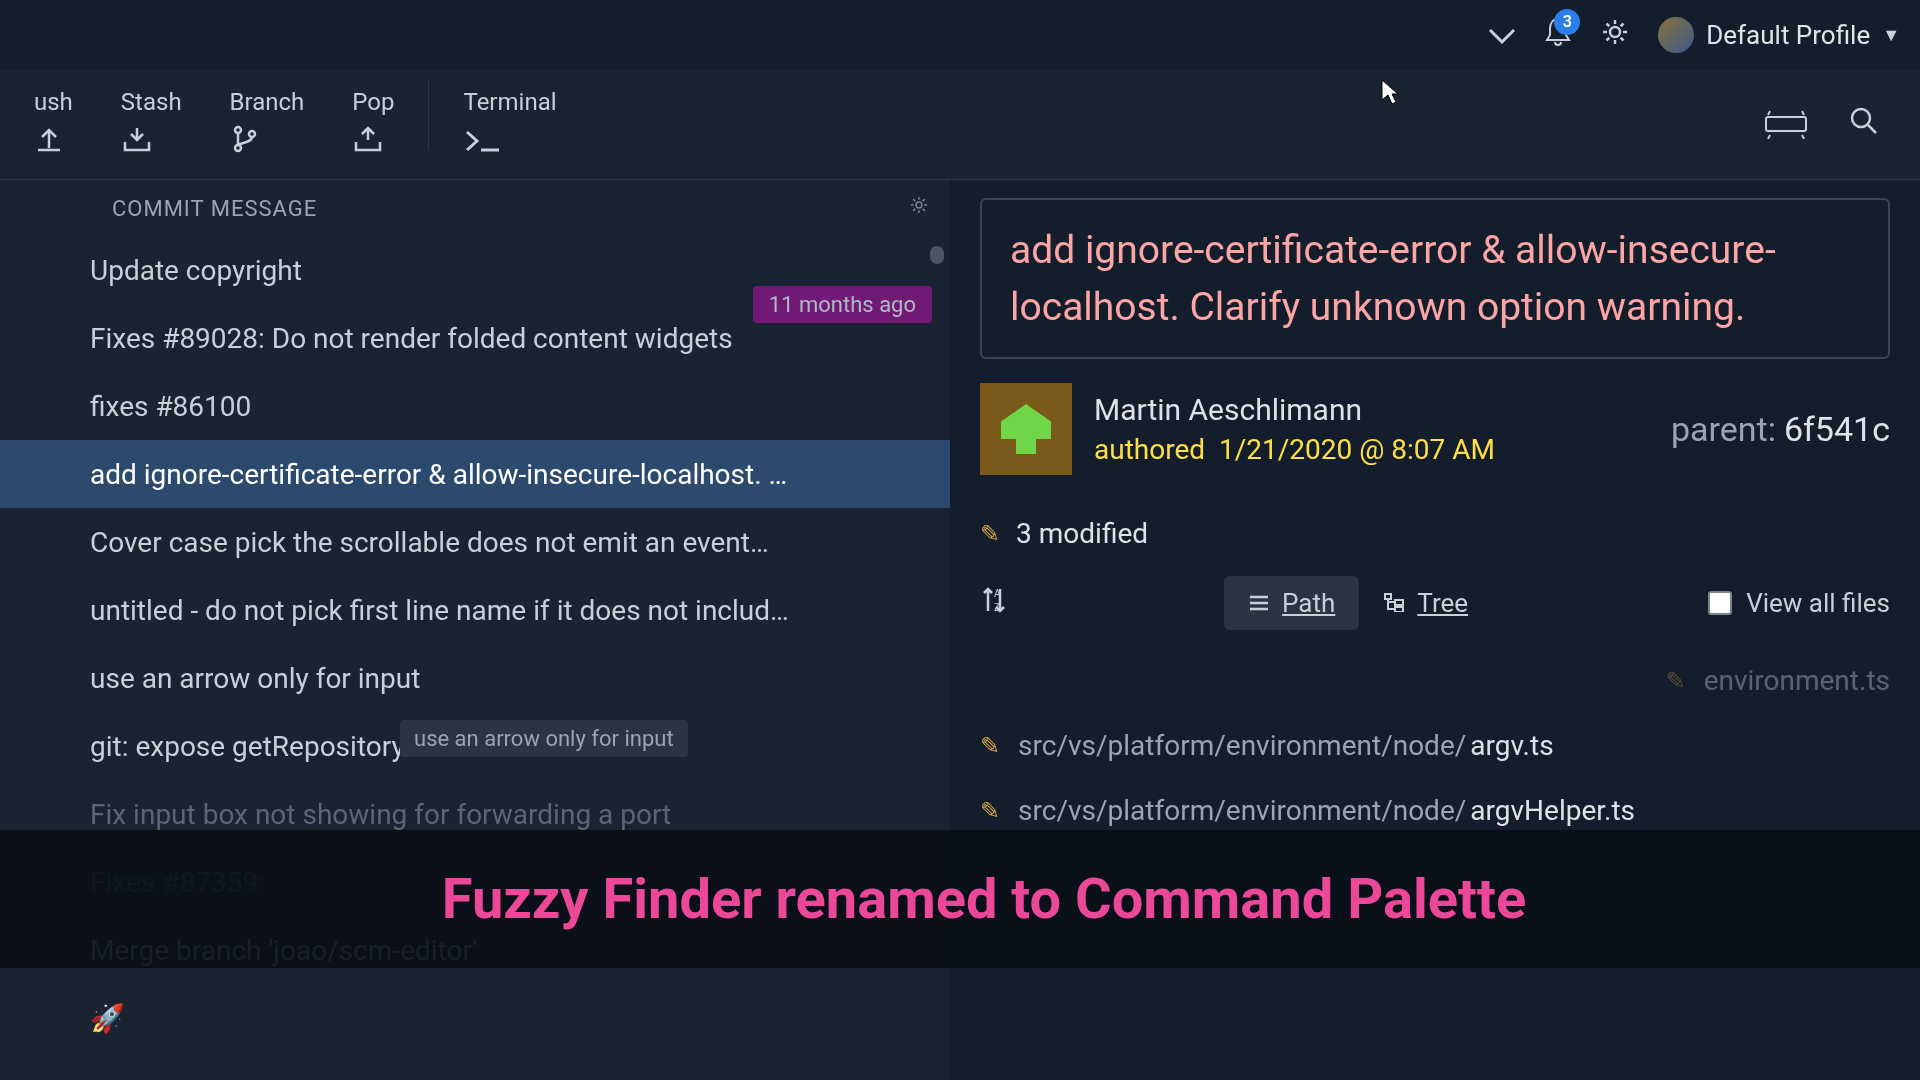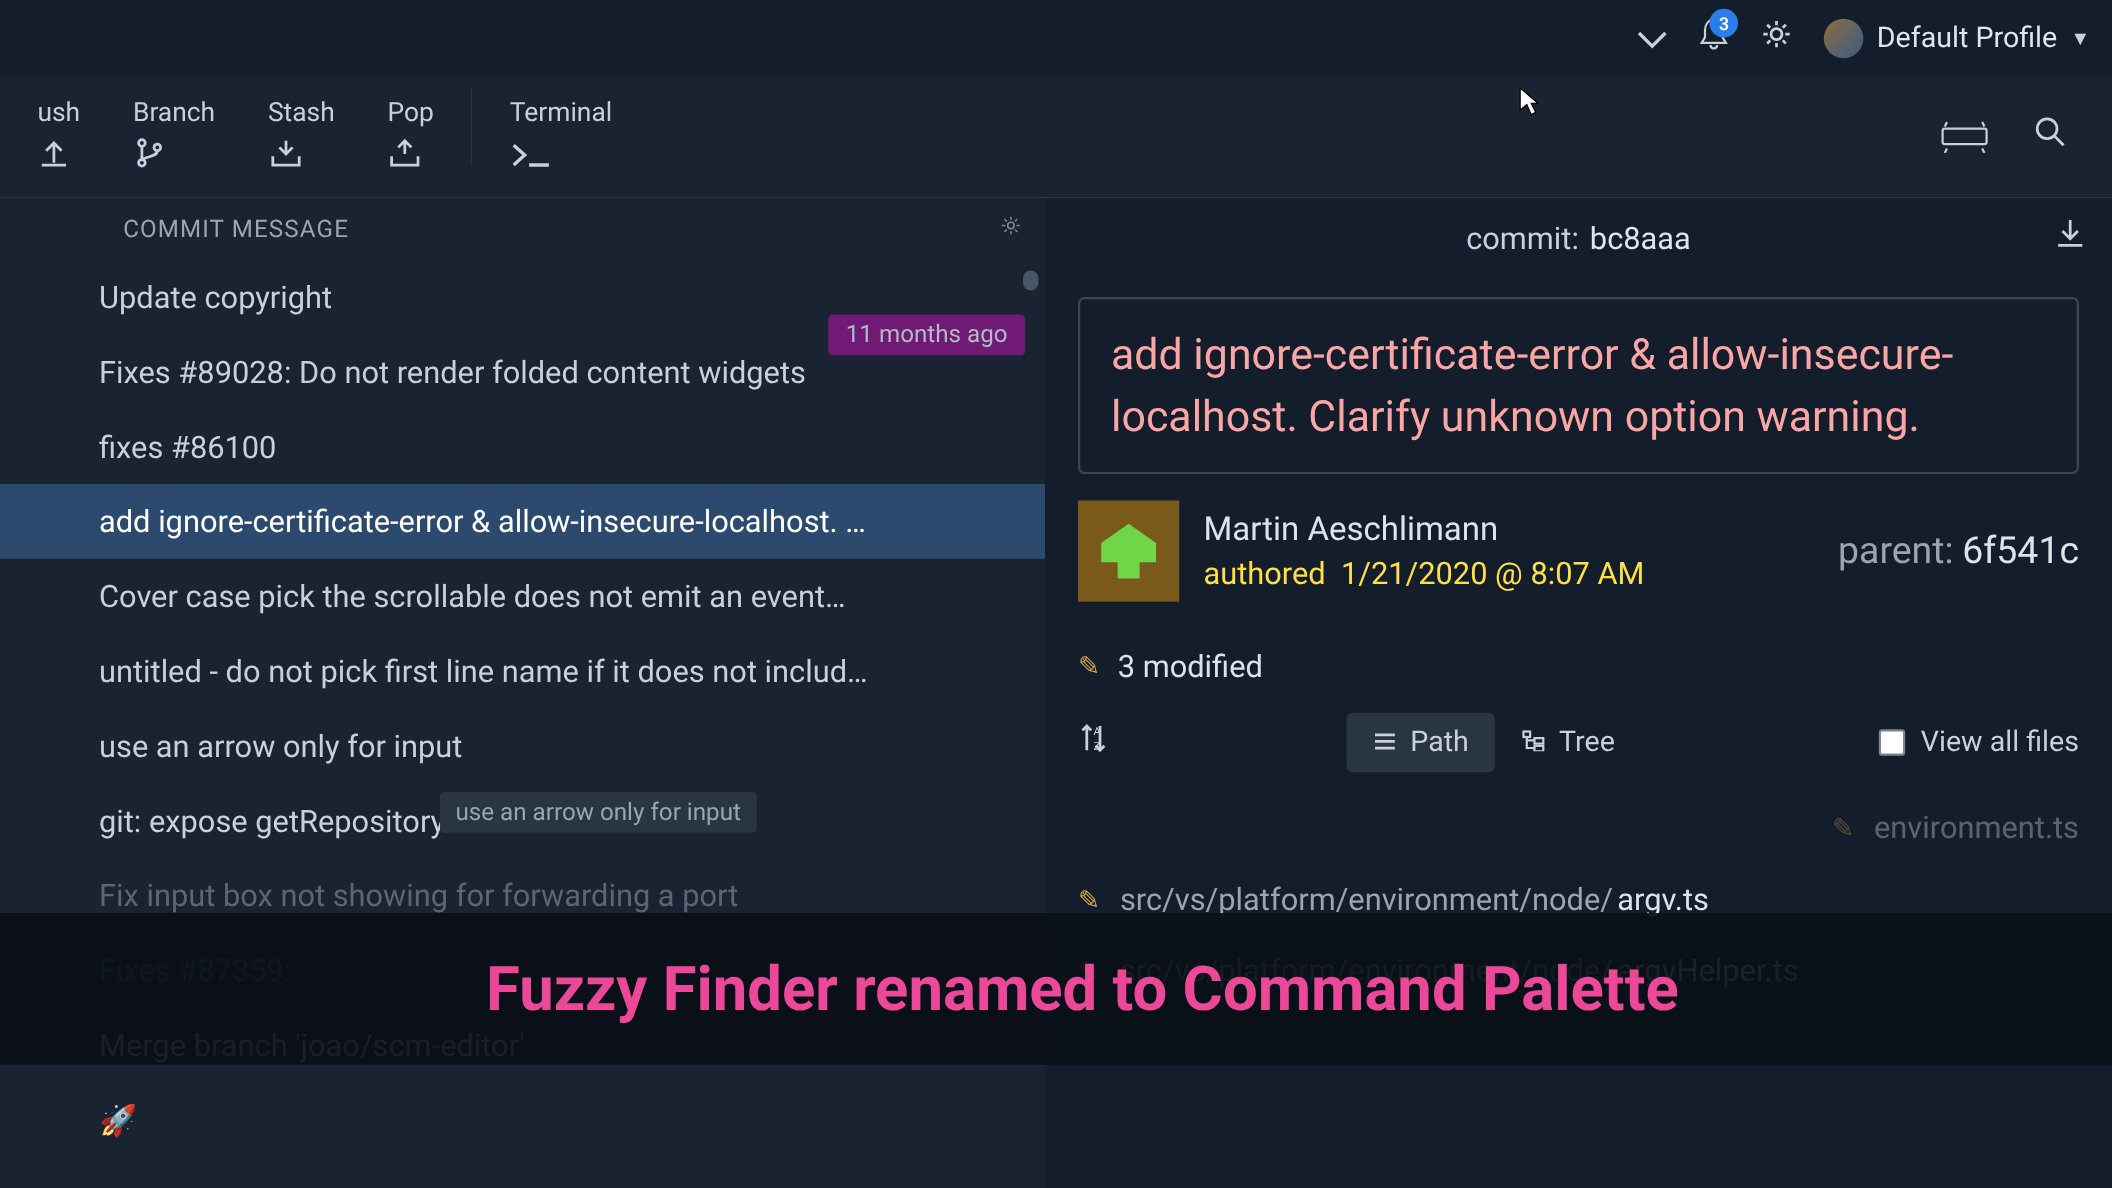--- a/index.html
+++ b/index.html
@@ -144,21 +144,21 @@
 .modified-row {
   display: flex; align-items: center; gap: 16px; padding: 18px 30px;
   font-size: 28px; color: #dde3e9;
 }
 .pencil { color: #d4a548; font-size: 24px; }
 .view-bar {
   display: flex; align-items: center; justify-content: space-between;
   padding: 8px 30px 18px 30px;
 }
 .sort-icon { font-size: 30px; color: #c8d0d8; cursor: pointer; }
-.view-toggle { display: flex; gap: 0; }
+.view-toggle { display: flex; gap: 0; text-decoration: underline; }
 .toggle-btn {
   display: flex; align-items: center; gap: 12px; padding: 12px 24px;
   font-size: 26px; color: #c8d0d8; cursor: pointer; border-radius: 6px;
 }
 .toggle-btn.active { background: #2a3544; }
 .view-all { display: flex; align-items: center; gap: 14px; font-size: 26px; color: #c8d0d8; cursor: pointer; }
 .checkbox {
   width: 24px; height: 24px; border: 2px solid #7a8591; background: #fff; border-radius: 3px;
 }
 .file-list { padding: 0 30px; }
@@ -222,35 +222,35 @@
   <div class="toolbar-left">
     <div class="toolbar-item">
       <span class="tlabel">ush</span>
       <span class="ticon">
         <svg width="30" height="30" viewBox="0 0 30 30">
             <path d="M15 24 L15 6 M8 13 L15 6 L22 13 M4 26 L26 26" stroke="#c8d0d8" stroke-width="2.5" fill="none"></path>
           </svg>
       </span>
     </div>
     <div class="toolbar-item">
+      <span class="tlabel">Stash</span>
+      <span class="ticon">
+        <svg width="32" height="30" viewBox="0 0 32 30">
+            <path d="M16 4 L16 16 M10 10 L16 16 L22 10 M4 18 L4 26 L28 26 L28 18" stroke="#c8d0d8" stroke-width="2.5" fill="none"></path>
+          </svg>
+      </span>
+    </div>
+    <div class="toolbar-item">
       <span class="tlabel">Branch</span>
       <span class="ticon">
         <svg width="30" height="30" viewBox="0 0 30 30">
             <circle cx="8" cy="6" r="3" stroke="#c8d0d8" stroke-width="2.5" fill="none"></circle>
             <circle cx="8" cy="24" r="3" stroke="#c8d0d8" stroke-width="2.5" fill="none"></circle>
             <circle cx="22" cy="10" r="3" stroke="#c8d0d8" stroke-width="2.5" fill="none"></circle>
             <path d="M8 9 L8 21 M22 13 C22 18 14 18 8 21" stroke="#c8d0d8" stroke-width="2.5" fill="none"></path>
-          </svg>
-      </span>
-    </div>
-    <div class="toolbar-item">
-      <span class="tlabel">Stash</span>
-      <span class="ticon">
-        <svg width="32" height="30" viewBox="0 0 32 30">
-            <path d="M16 4 L16 16 M10 10 L16 16 L22 10 M4 18 L4 26 L28 26 L28 18" stroke="#c8d0d8" stroke-width="2.5" fill="none"></path>
           </svg>
       </span>
     </div>
     <div class="toolbar-item">
       <span class="tlabel">Pop</span>
       <span class="ticon">
         <svg width="32" height="30" viewBox="0 0 32 30">
             <path d="M16 16 L16 4 M10 10 L16 4 L22 10 M4 18 L4 26 L28 26 L28 18" stroke="#c8d0d8" stroke-width="2.5" fill="none"></path>
           </svg>
       </span>
@@ -366,29 +366,20 @@
         <div class="commit-row">
           <div class="graph-cell">
             <div class="graph-line"></div>
           </div>
           <div class="cmsg">🚀</div>
         </div>
       </div>
   </div>
 
   <div class="detail-panel">
-    <div class="detail-header">
-      <span>commit:</span>
-      <span class="commit-hash">bc8aaa</span>
-      <span class="download-icon">
-        <svg width="28" height="30" viewBox="0 0 28 30">
-            <path d="M14 3 L14 20 M7 13 L14 20 L21 13 M3 26 L25 26" stroke="#c8d0d8" stroke-width="2.5" fill="none"></path>
-          </svg>
-      </span>
-    </div>
     <div class="commit-msg-box">add ignore-certificate-error &amp; allow-insecure-localhost. Clarify unknown option warning.</div>
     <div class="author-row">
       <div class="author-avatar">
         <div class="author-avatar-inner"></div>
       </div>
       <div class="author-info">
         <div class="author-name">Martin Aeschlimann</div>
         <div class="author-date">
           <span>authored</span>&nbsp;&nbsp;<span>1/21/2020 @ 8:07 AM</span>
         </div>

